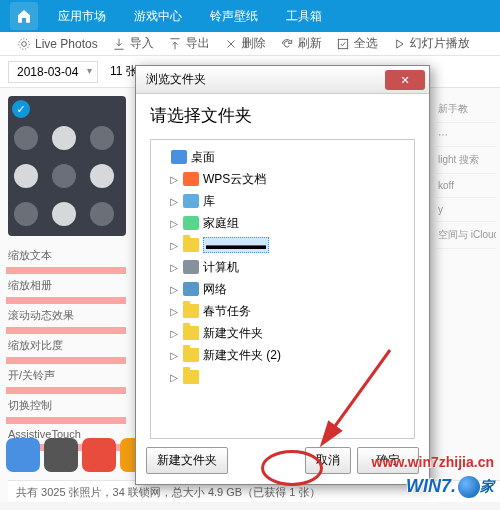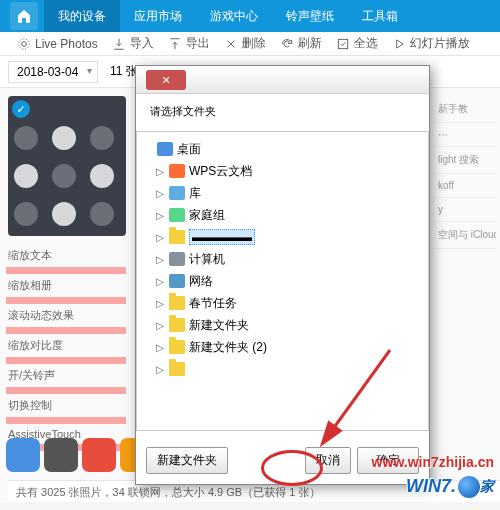--- a/index.html
+++ b/index.html
@@ -26,22 +26,22 @@
 .approw .app{width:34px;height:34px;border-radius:7px}
 .a1{background:#4a90e2}.a2{background:#555}.a3{background:#e74c3c}.a4{background:#f39c12}
 .rightpane{position:absolute;right:4px;top:8px;width:60px;font-size:10px;color:#999}
 .rightpane div{padding:6px 2px;border-bottom:1px solid #eee;white-space:nowrap;overflow:hidden}
 .statusbar{position:absolute;bottom:0;left:8px;right:0;height:22px;background:#fff;border-top:1px solid #e5e5e5;font-size:11px;color:#666;padding:4px 8px}
 
 
 .dialog{position:absolute;left:135px;top:65px;width:295px;height:420px;background:#fff;border:1px solid #888;box-shadow:3px 3px 12px rgba(0,0,0,.4);z-index:10}
 .dialog .titlebar{height:28px;background:linear-gradient(#fff,#e8e8e8);border-bottom:1px solid #ccc;display:flex;align-items:center;justify-content:space-between;padding:0 0 0 10px;font-size:12px}
 .dialog .closebtn{width:40px;height:20px;background:#c75050;border-radius:3px;margin-right:4px;color:#fff;text-align:center;line-height:20px;font-size:11px;cursor:pointer}
-.dialog .prompt{padding:10px 14px 6px;font-size:11px}
-.dialog .tree{margin:6px 0;border:1px solid #ccc;height:300px;overflow:auto;padding:6px 4px;font-size:12px}
+.dialog .prompt{padding:10px 14px 6px;font-size:17px}
+.dialog .tree{margin:6px 14px;border:1px solid #ccc;height:300px;overflow:auto;padding:6px 4px;font-size:12px}
 .tree .node{display:flex;align-items:center;height:22px;gap:4px;white-space:nowrap}
 .tree .exp{width:10px;color:#666;font-size:10px;text-align:center;cursor:pointer}
 .tree .ico{width:16px;height:14px;display:inline-block}
 .ico.folder{background:#f4d03f;border-radius:1px;position:relative}
 .ico.folder::before{content:"";position:absolute;top:-3px;left:0;width:7px;height:3px;background:#f4d03f;border-radius:1px 1px 0 0}
 .ico.desktop{background:#4a90e2;border-radius:2px}
 .ico.wps{background:#ff6b35;border-radius:2px}
 .ico.lib{background:#5dade2;border-radius:2px}
 .ico.group{background:#58d68d;border-radius:2px}
 .ico.pc{background:#85929e;border-radius:2px}
@@ -63,21 +63,20 @@
 </style>
 </head>
 <body>
 
 <div class="topbar">
   <div class="home-icon">
       <svg viewBox="0 0 24 24" width="16" height="16" fill="#fff">
         <path d="M3 11l9-8 9 8v10a1 1 0 01-1 1h-5v-7h-6v7H4a1 1 0 01-1-1z"></path>
       </svg>
     </div>
-  <div class="tab active">我的设备</div>
   <div class="tab">应用市场</div>
   <div class="tab">游戏中心</div>
   <div class="tab">铃声壁纸</div>
   <div class="tab">工具箱</div>
 </div>
 
 <div class="toolbar">
   <div class="tool">
       <svg viewBox="0 0 24 24">
         <circle cx="12" cy="12" r="4"></circle>
@@ -165,20 +164,21 @@
     <div>light 搜索</div>
     <div>koff</div>
     <div>y</div>
     <div>空间与 iCloud 用量</div>
   </div>
   <div class="statusbar">共有 3025 张照片，34 联锁网，总大小 4.9 GB（已获得 1 张）</div>
 </div>
 
 <div class="dialog">
   <div class="titlebar">
+    <span>浏览文件夹</span>
     <div class="closebtn">✕</div>
   </div>
   <div class="prompt">请选择文件夹</div>
   <div class="tree">
     <div class="node" style="padding-left:2px">
         <span class="exp"></span>
         <span class="ico desktop"></span>
         <span>桌面</span>
       </div>
     <div class="node" style="padding-left:14px">

